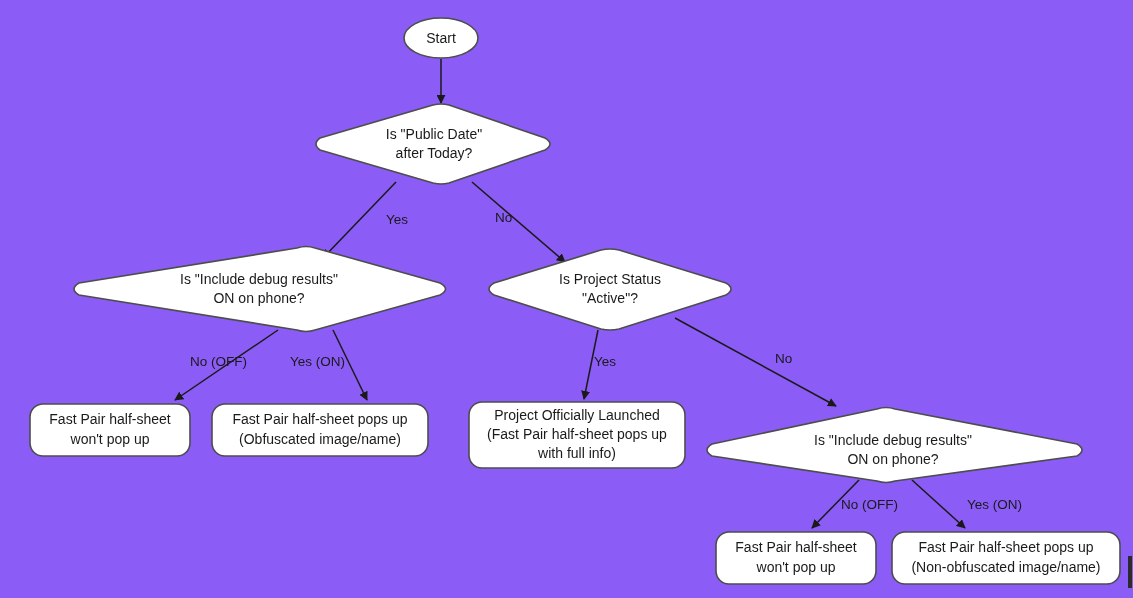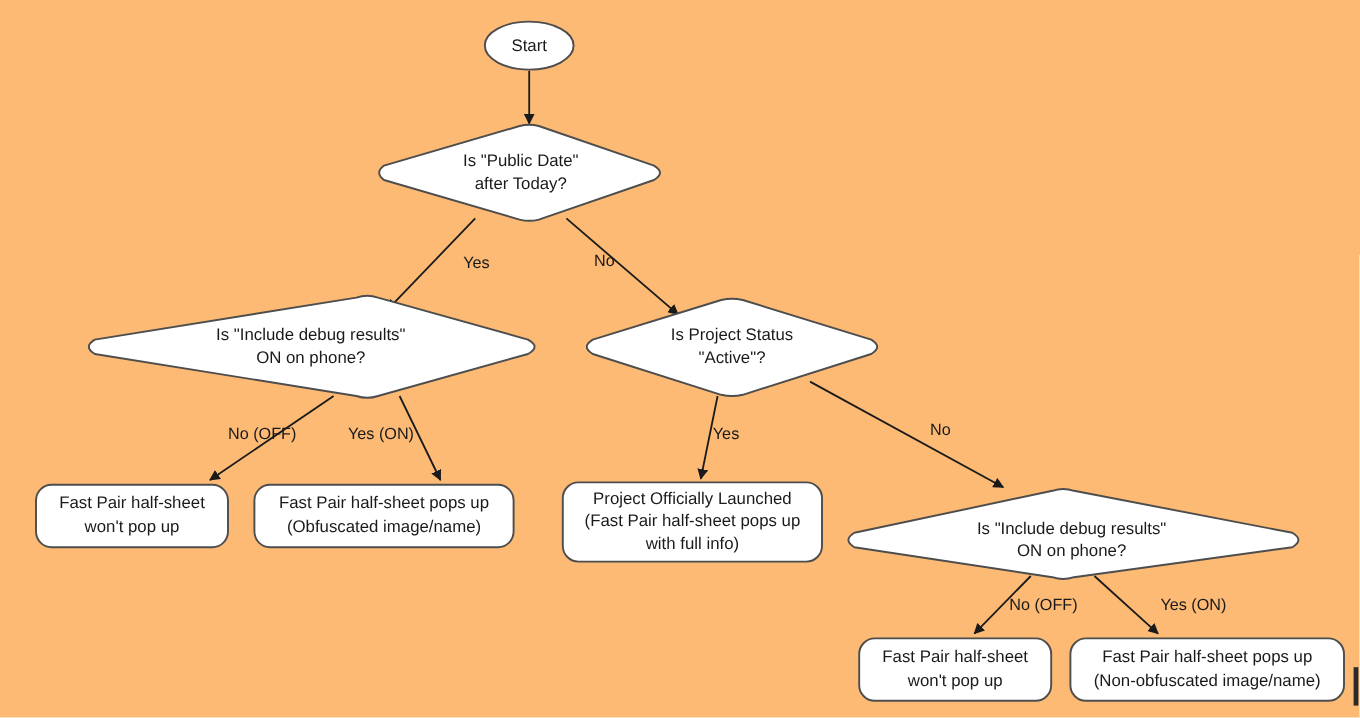--- a/index.html
+++ b/index.html
@@ -7,21 +7,21 @@
     padding: 0;
     background: #ffffff;
   }
   body {
     font-family: "Liberation Sans", sans-serif;
   }
   #canvas {
     position: relative;
     width: 1133px;
     height: 598px;
-    background: #fdba74;
+    background: #8b5cf6;
     overflow: hidden;
   }
   svg#flow {
     position: absolute;
     left: 0;
     top: 0;
     width: 1133px;
     height: 598px;
   }
   .shape-outline {

